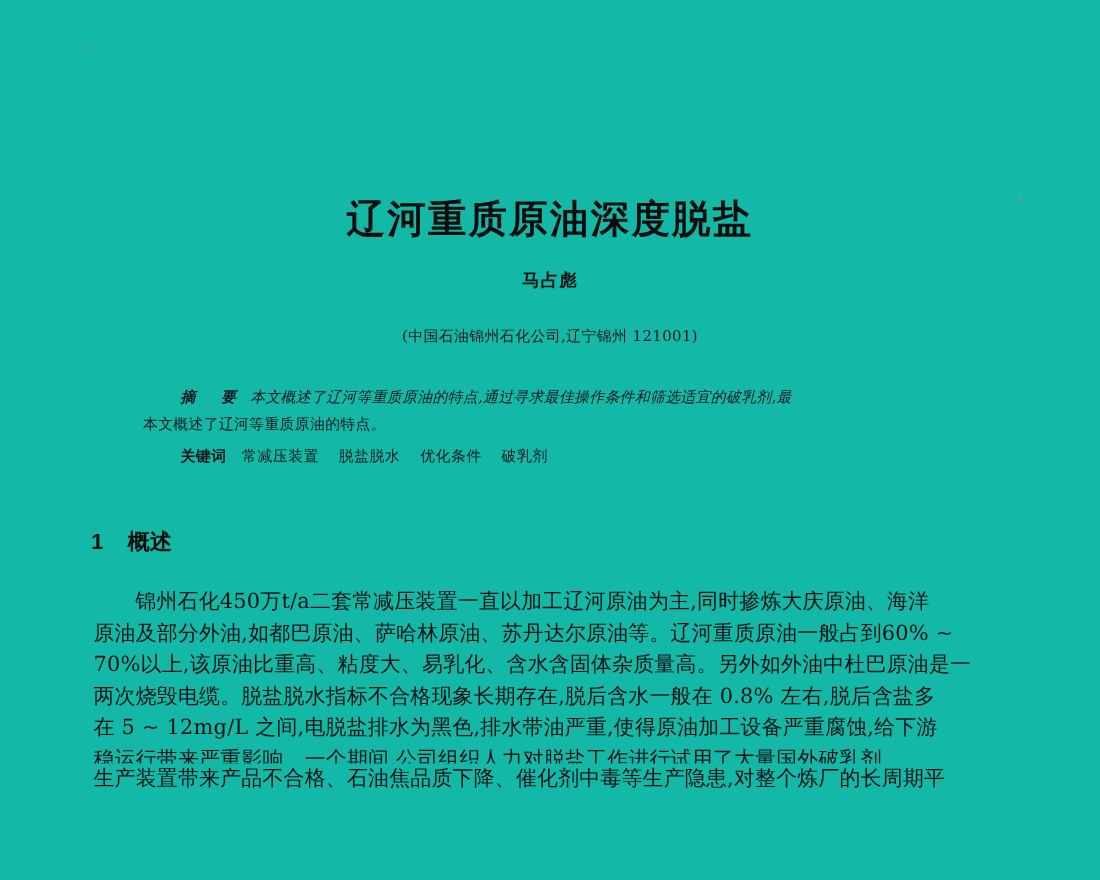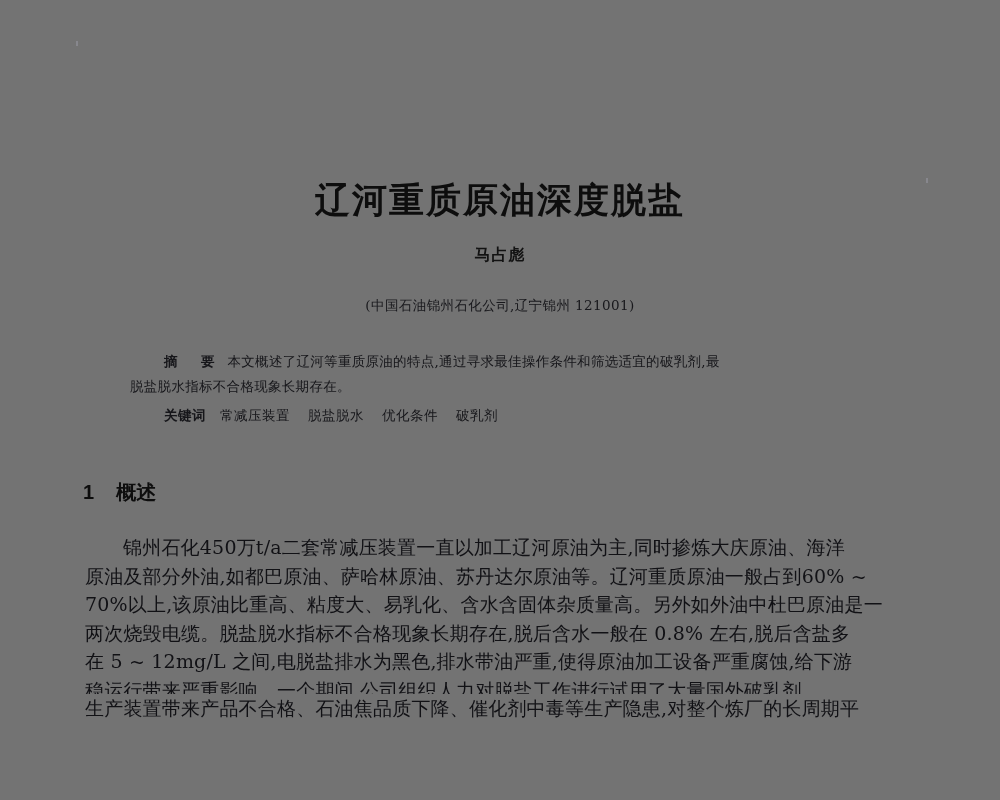--- a/index.html
+++ b/index.html
@@ -15,21 +15,21 @@
     color: #121212;
     position: relative;
   }
 
   .page {
     position: absolute;
     left: 0;
     top: 0;
     width: 1000px;
     height: 800px;
-    background: #737373;
+    background: #14b8a6;
   }
 
   
   .speck {
     position: absolute;
     background: #8d8d95;
     opacity: .75;
   }
   .speck.a { left: 76px;  top: 41px;  width: 2px; height: 5px; }
   .speck.b { left: 926px; top: 178px; width: 2px; height: 5px; }
@@ -85,21 +85,21 @@
     position: absolute;
     left: 142px;
     top: 349px;
     width: 718px;
     font-size: 13.5px;
     line-height: 25px;
     color: #16161a;
     letter-spacing: .3px;
   }
   .abstract-line { white-space: nowrap; }
-  .abstract-line.first { text-indent: 22px; }
+  .abstract-line.first { text-indent: 22px; font-style: italic; }
   .abstract-line.second { margin-left: -12px; }
   .ab-label {
     font-family: "DejaVu Sans", "Liberation Sans", sans-serif;
     font-weight: 700;
     letter-spacing: 5px;
     margin-right: 8px;
   }
   .kw-line {
     margin-top: 4px;
     text-indent: 22px;
@@ -158,21 +158,21 @@
     <h1 class="title">辽河重质原油深度脱盐</h1>
 
     <div class="author">马占彪</div>
 
     <div class="affiliation">(中国石油锦州石化公司,辽宁锦州 121001)</div>
 
     <div class="abstract-block">
       <div class="abstract-line first">
         <span class="ab-label">摘　要</span><span>本文概述了辽河等重质原油的特点,通过寻求最佳操作条件和筛选适宜的破乳剂,最</span>
       </div>
-      <div class="abstract-line second">脱盐脱水指标不合格现象长期存在。</div>
+      <div class="abstract-line second">本文概述了辽河等重质原油的特点。</div>
       <div class="kw-line">
         <span class="kw-label">关键词</span><span class="kw-item">常减压装置</span><span class="kw-item">脱盐脱水</span><span class="kw-item">优化条件</span><span class="kw-item">破乳剂</span>
       </div>
     </div>
 
     <div class="section-head">
       <span class="section-num">1</span><span>概述</span>
     </div>
 
     <div class="body-para">

